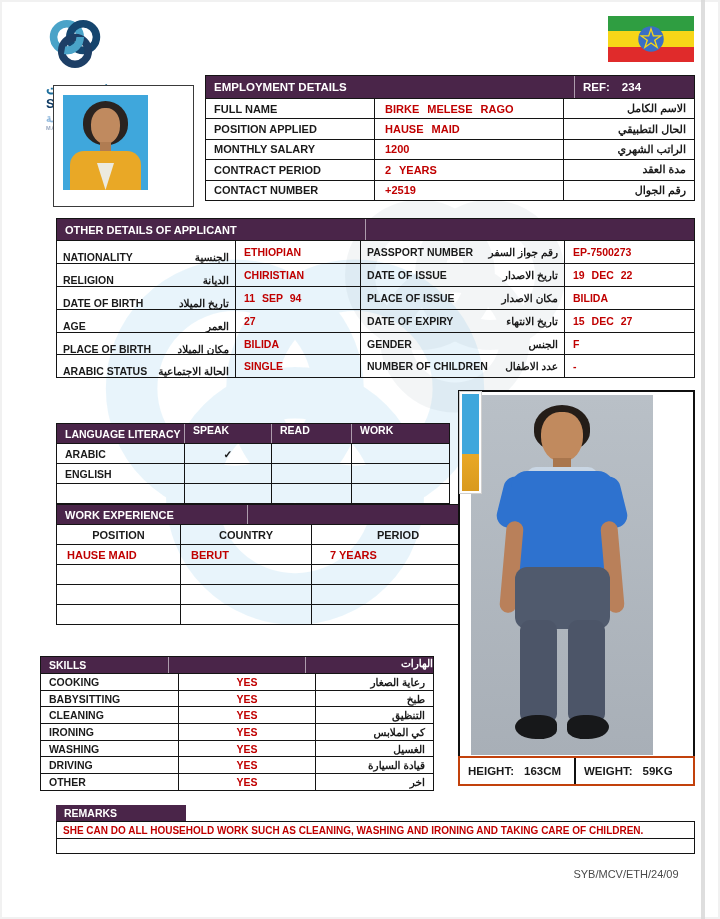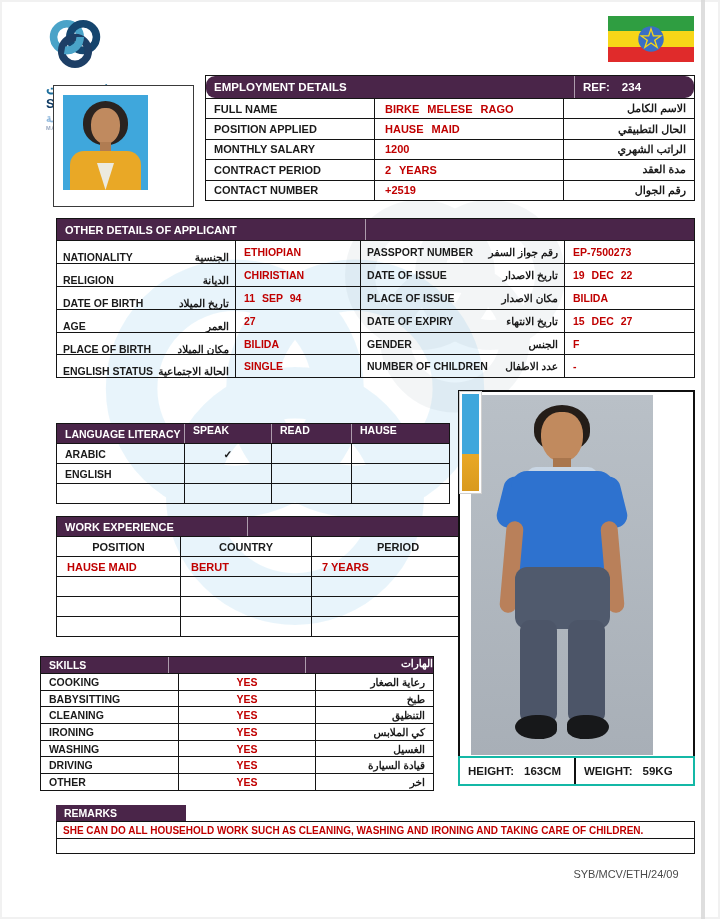--- a/index.html
+++ b/index.html
@@ -33,21 +33,21 @@
   .flag svg { position:absolute; left:50%; top:50%; width:30px; height:30px; transform:translate(-50%,-50%); }
 
   
   .purple { background:#4a2549; color:#fff; font-weight:bold; }
   .red { color:#c00000; }
   .tbl { position:absolute; border:1.8px solid #141414; background:transparent; z-index:1; }
   .hdr-div { border-left:1.4px solid rgba(255,255,255,.55); align-self:stretch; }
 
   
   .emp { left:205px; top:75px; width:490px; }
-  .emp-header { display:flex; height:22px; align-items:center; font-size:11.5px;border-radius:9px; }
+  .emp-header { display:flex; height:22px; align-items:center; font-size:11.5px; }
   .emp-header .eh-l { flex:0 0 368px; padding-left:8px; }
   .emp-header .eh-r { flex:1; height:100%; display:flex; align-items:center; padding-left:8px; gap:12px; }
   .erow { display:flex; border-top:1.7px solid #141414; height:20.4px; align-items:stretch; font-weight:bold; font-size:11px; background:transparent; }
   .erow .c1 { flex:0 0 168px; padding-left:8px; display:flex; align-items:center; color:#1a1a1a; }
   .erow .c2 { flex:0 0 190px; border-left:1.7px solid #141414; border-right:1.7px solid #141414; padding-left:10px; display:flex; align-items:center; word-spacing:5px; }
   .erow .c3 { flex:1; direction:rtl; padding-right:8px; display:flex; align-items:center; color:#1a1a1a; }
 
   
   .photo-box { position:absolute; left:53px; top:85px; width:141px; height:122px; border:1.3px solid #3a3a3a; background:#fff; z-index:2; }
   .pp { position:absolute; left:9px; top:9px; width:85px; height:95px; background:#3fa7dc; overflow:hidden; }
@@ -81,32 +81,32 @@
   .lh2 { flex:0 0 87px; padding-left:8px; }
   .lh3 { flex:0 0 80px; padding-left:8px; }
   .lh4 { flex:1; padding-left:8px; }
   .lang-row { display:flex; border-top:1.7px solid #141414; height:20px; font-weight:bold; font-size:10.5px; align-items:stretch; }
   .lc1 { flex:0 0 127px; padding-left:8px; display:flex; align-items:center; color:#1a1a1a; }
   .lc2 { flex:0 0 87px; border-left:1.7px solid #141414; display:flex; align-items:center; justify-content:center; color:#1a1a1a; }
   .lc3 { flex:0 0 80px; border-left:1.7px solid #141414; }
   .lc4 { flex:1; border-left:1.7px solid #141414; }
 
   
-  .work { left:56px; top:516px; width:429px; }
+  .work { left:56px; top:504px; width:429px; }
   .work-header { display:flex; height:19px; align-items:center; font-size:11px; }
   .wh-l { flex:0 0 190px; padding-left:8px; }
   .wh-r { flex:1; height:100%; }
   .work-sub { display:flex; border-top:1.7px solid #141414; height:20px; font-weight:bold; font-size:11px; align-items:stretch; text-align:center; color:#1a1a1a; }
   .ws1 { flex:0 0 123px; display:flex; align-items:center; justify-content:center; }
   .ws2 { flex:0 0 131px; border-left:1.7px solid #141414; display:flex; align-items:center; justify-content:center; }
   .ws3 { flex:1; border-left:1.7px solid #141414; display:flex; align-items:center; justify-content:center; }
   .work-row { display:flex; border-top:1.7px solid #141414; height:20px; font-weight:bold; font-size:11px; align-items:stretch; }
   .wc1 { flex:0 0 123px; padding-left:10px; display:flex; align-items:center; }
   .wc2 { flex:0 0 131px; border-left:1.7px solid #141414; padding-left:10px; display:flex; align-items:center; }
-  .wc3 { flex:1; border-left:1.7px solid #141414; padding-left:10px; display:flex; align-items:center; }
+  .wc3 { flex:1; border-left:1.7px solid #141414; padding-left:18px; display:flex; align-items:center; }
 
   
   .skills { left:40px; top:656px; width:394px; }
   .skills-header { display:flex; height:16px; align-items:center; font-size:10.5px; }
   .skh1 { flex:0 0 127px; padding-left:8px; }
   .skh2 { flex:0 0 137px; }
   .skh3 { flex:1; direction:rtl; text-align:right; }
   .sk-row { display:flex; border-top:1.7px solid #141414; height:16.7px; font-weight:bold; font-size:10.5px; align-items:stretch; }
   .skc1 { flex:0 0 127px; padding-left:8px; display:flex; align-items:center; color:#1a1a1a; }
   .skc2 { flex:0 0 137px; border-left:1.7px solid #141414; display:flex; align-items:center; justify-content:center;margin-left:10px; }
@@ -125,21 +125,21 @@
   .bp-arm-l { position:absolute; top:126px; left:32px; width:17px; height:92px; background:#b9805a; border-radius:9px; transform:rotate(5deg); }
   .bp-arm-r { position:absolute; top:126px; left:133px; width:17px; height:92px; background:#b9805a; border-radius:9px; transform:rotate(-5deg); }
   .bp-hip { position:absolute; top:172px; left:44px; width:95px; height:62px; background:#505a6d; border-radius:12px; }
   .bp-leg-l { position:absolute; top:225px; left:49px; width:37px; height:102px; background:#4c5568; border-radius:10px 10px 8px 8px; }
   .bp-leg-r { position:absolute; top:225px; left:97px; width:37px; height:102px; background:#4c5568; border-radius:10px 10px 8px 8px; }
   .bp-shoe-l { position:absolute; top:320px; left:44px; width:42px; height:24px; background:#17181a; border-radius:50% 40% 40% 50%; }
   .bp-shoe-r { position:absolute; top:320px; left:96px; width:42px; height:24px; background:#17181a; border-radius:40% 50% 50% 40%; }
   .sliver { position:absolute; left:0; top:0; width:21px; height:101px; border:2px solid #fdfdfd; box-shadow:0 0 0 1px #cfcfcf; }
   .sliver .sl-top { width:100%; height:62%; background:#3fa7dc; }
   .sliver .sl-bot { width:100%; height:38%; background:linear-gradient(180deg,#e9a826,#d99a1e); }
-  .hw-row { position:absolute; left:-2px; right:-2px; bottom:-2px; height:30px; border:2px solid #14b8a6; display:flex; font-weight:bold; font-size:11.5px; align-items:stretch; background:#fff; color:#1a1a1a; }
+  .hw-row { position:absolute; left:-2px; right:-2px; bottom:-2px; height:30px; border:2px solid #c2410c; display:flex; font-weight:bold; font-size:11.5px; align-items:stretch; background:#fff; color:#1a1a1a; }
   .hw-left { flex:0 0 116px; border-right:2px solid #101010; display:flex; align-items:center; padding-left:8px; gap:10px; }
   .hw-right { flex:1; display:flex; align-items:center; padding-left:8px; gap:10px; }
 
   
   .remarks-header { position:absolute; left:56px; top:805px; width:130px; height:16px; display:flex; align-items:center; padding-left:8px; font-size:10.5px; z-index:1; }
   .remarks-body { position:absolute; left:56px; top:821px; width:639px; border:1.8px solid #141414; background:#fff; z-index:1; }
   .rem-row1 { height:17px; display:flex; align-items:center; padding-left:6px; font-weight:bold; font-size:10px; border-bottom:1.6px solid #141414; }
   .rem-row2 { height:14px; }
 
   .footer { position:absolute; left:556px; top:868px; width:140px; text-align:center; font-size:11px; color:#4a4a4a; z-index:1; }
@@ -293,39 +293,39 @@
         </div>
       <div class="od-c2 red">BILIDA</div>
       <div class="od-c3">
           <span>GENDER</span>
           <span class="ar">الجنس</span>
         </div>
       <div class="od-c4 red">F</div>
     </div>
     <div class="od-row">
       <div class="od-c1">
-          <span>ENGLISH STATUS</span>
+          <span>ARABIC STATUS</span>
           <span class="ar">الحالة الاجتماعية</span>
         </div>
       <div class="od-c2 red">SINGLE</div>
       <div class="od-c3">
           <span>NUMBER OF CHILDREN</span>
           <span class="ar">عدد الاطفال</span>
         </div>
       <div class="od-c4 red">-</div>
     </div>
   </div>
 
 
   <div class="tbl lang">
     <div class="lang-header purple">
       <span class="lh1">LANGUAGE LITERACY</span>
       <span class="lh2 hdr-div">SPEAK</span>
       <span class="lh3 hdr-div">READ</span>
-      <span class="lh4 hdr-div">HAUSE</span>
+      <span class="lh4 hdr-div">WORK</span>
     </div>
     <div class="lang-row">
       <div class="lc1">ARABIC</div>
       <div class="lc2">✓</div>
       <div class="lc3"></div>
       <div class="lc4"></div>
     </div>
     <div class="lang-row">
       <div class="lc1">ENGLISH</div>
       <div class="lc2"></div>

